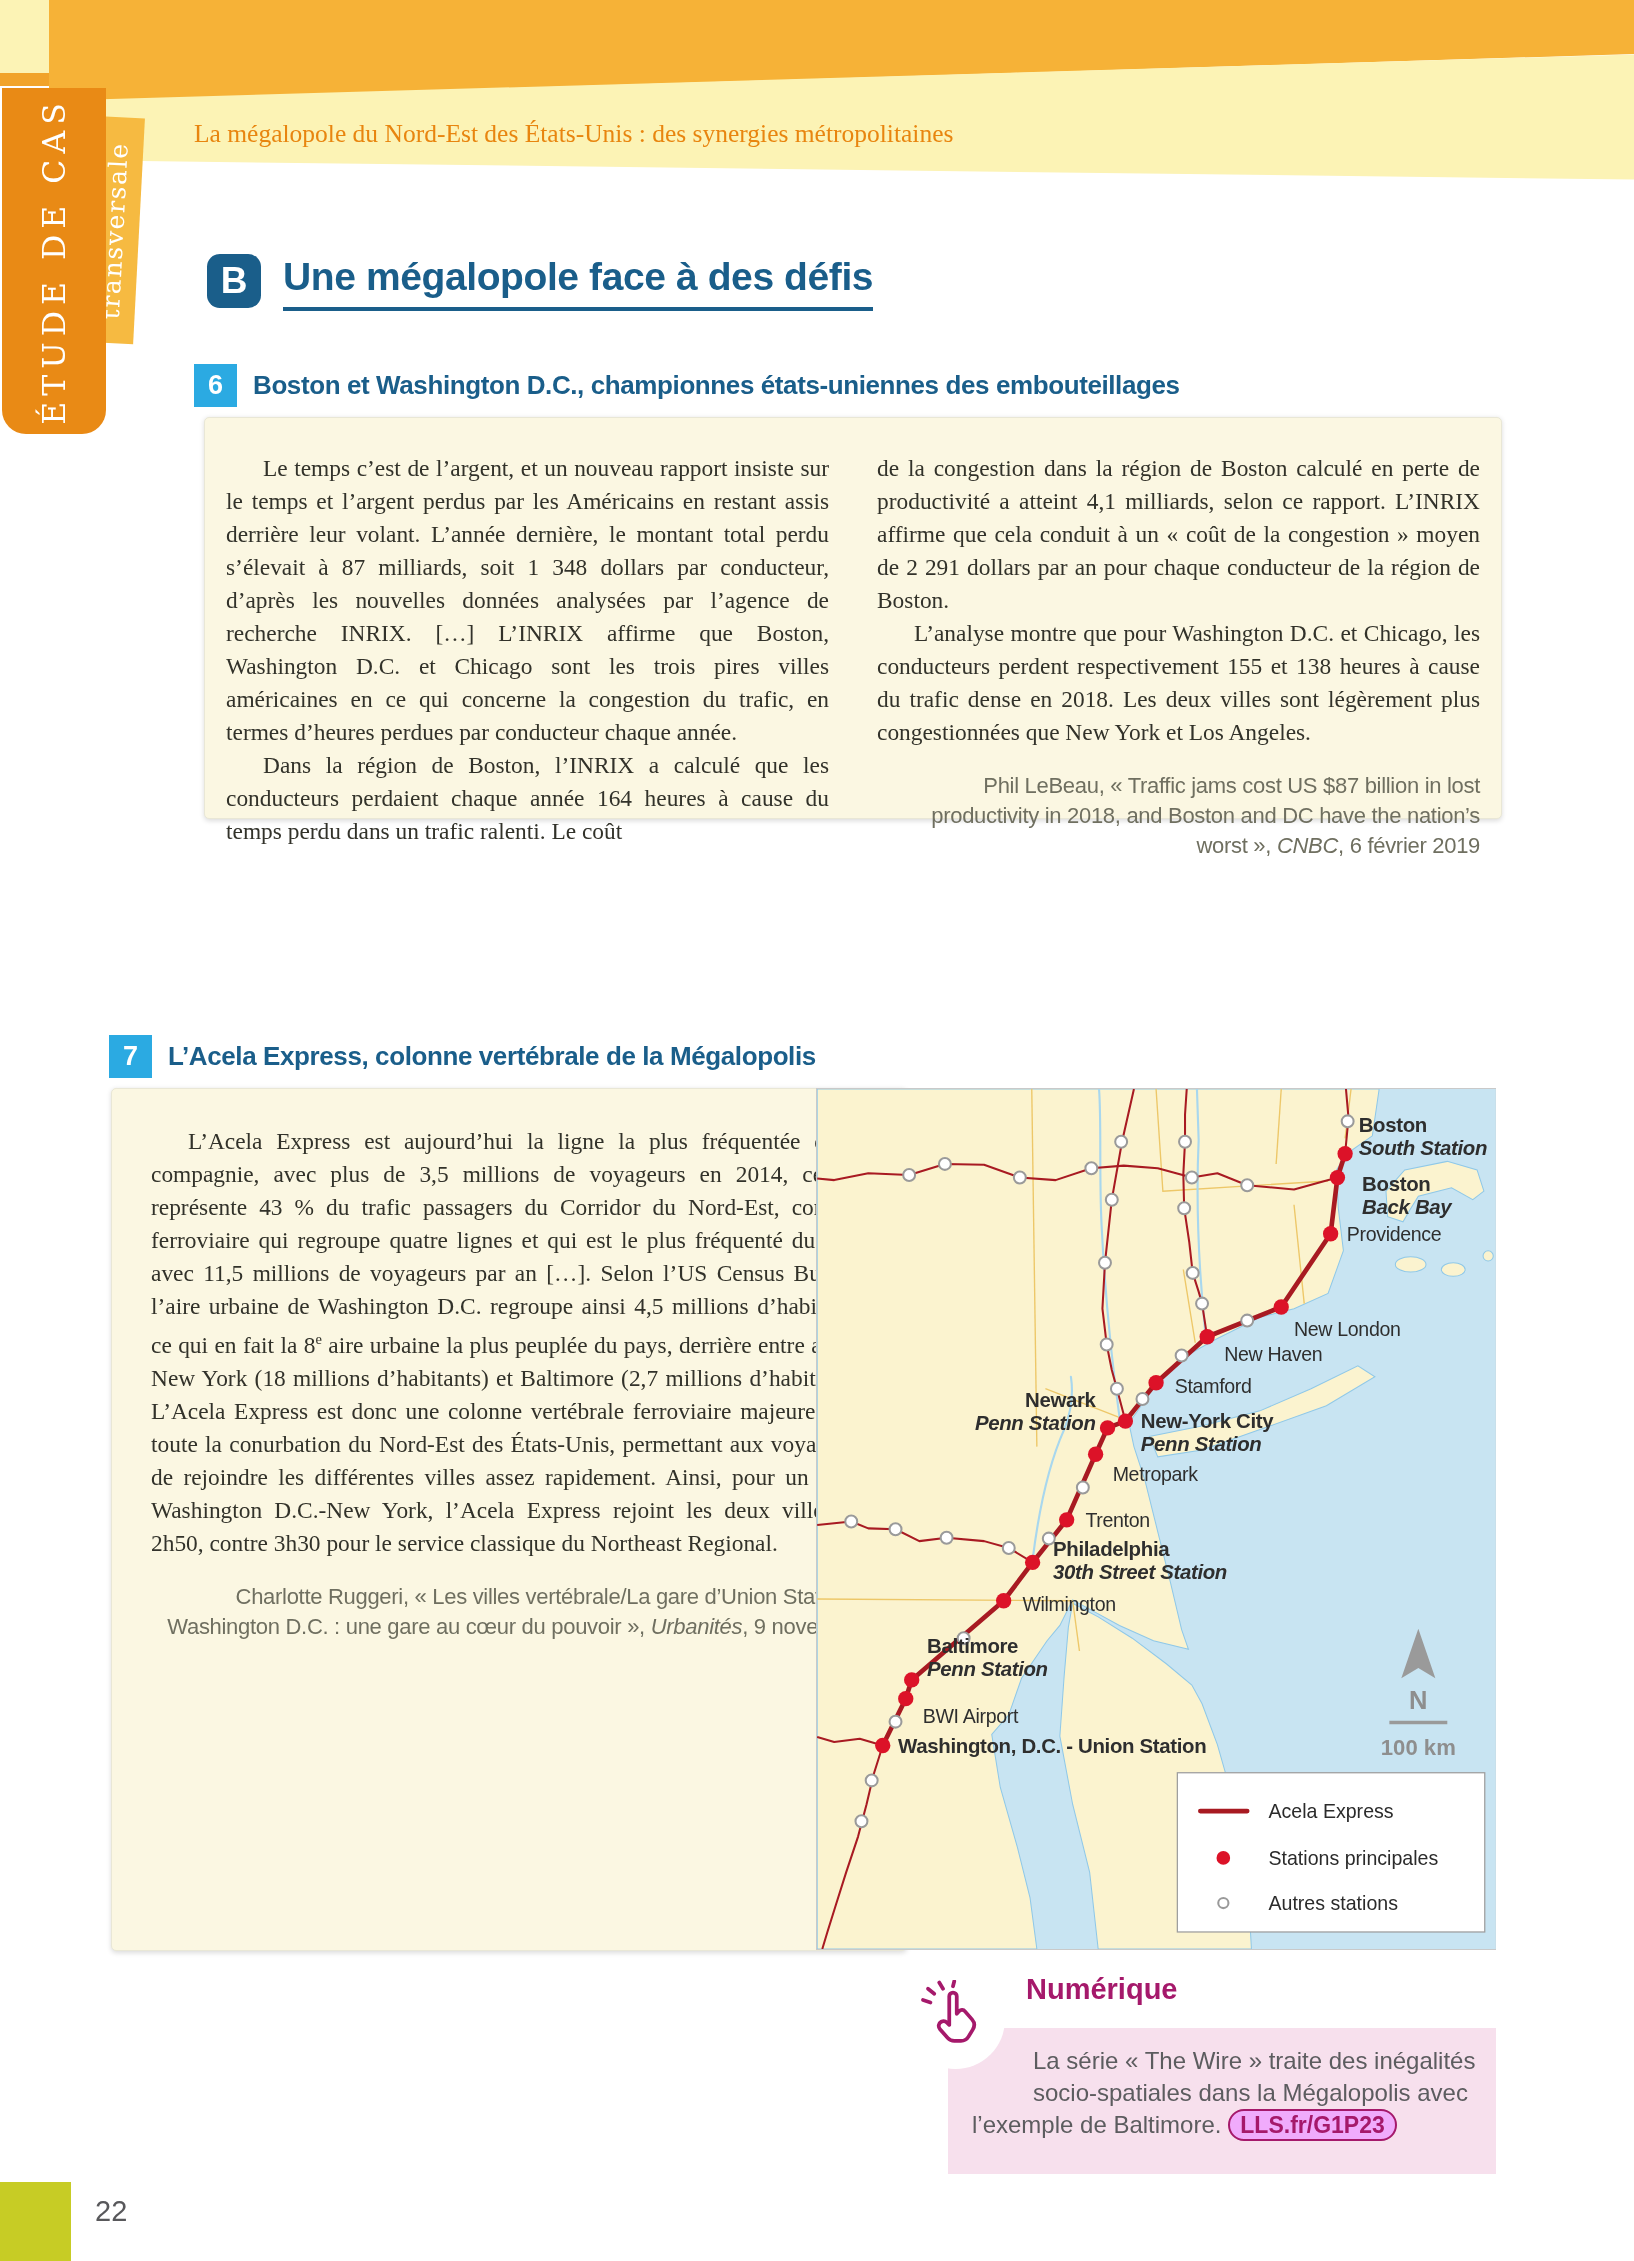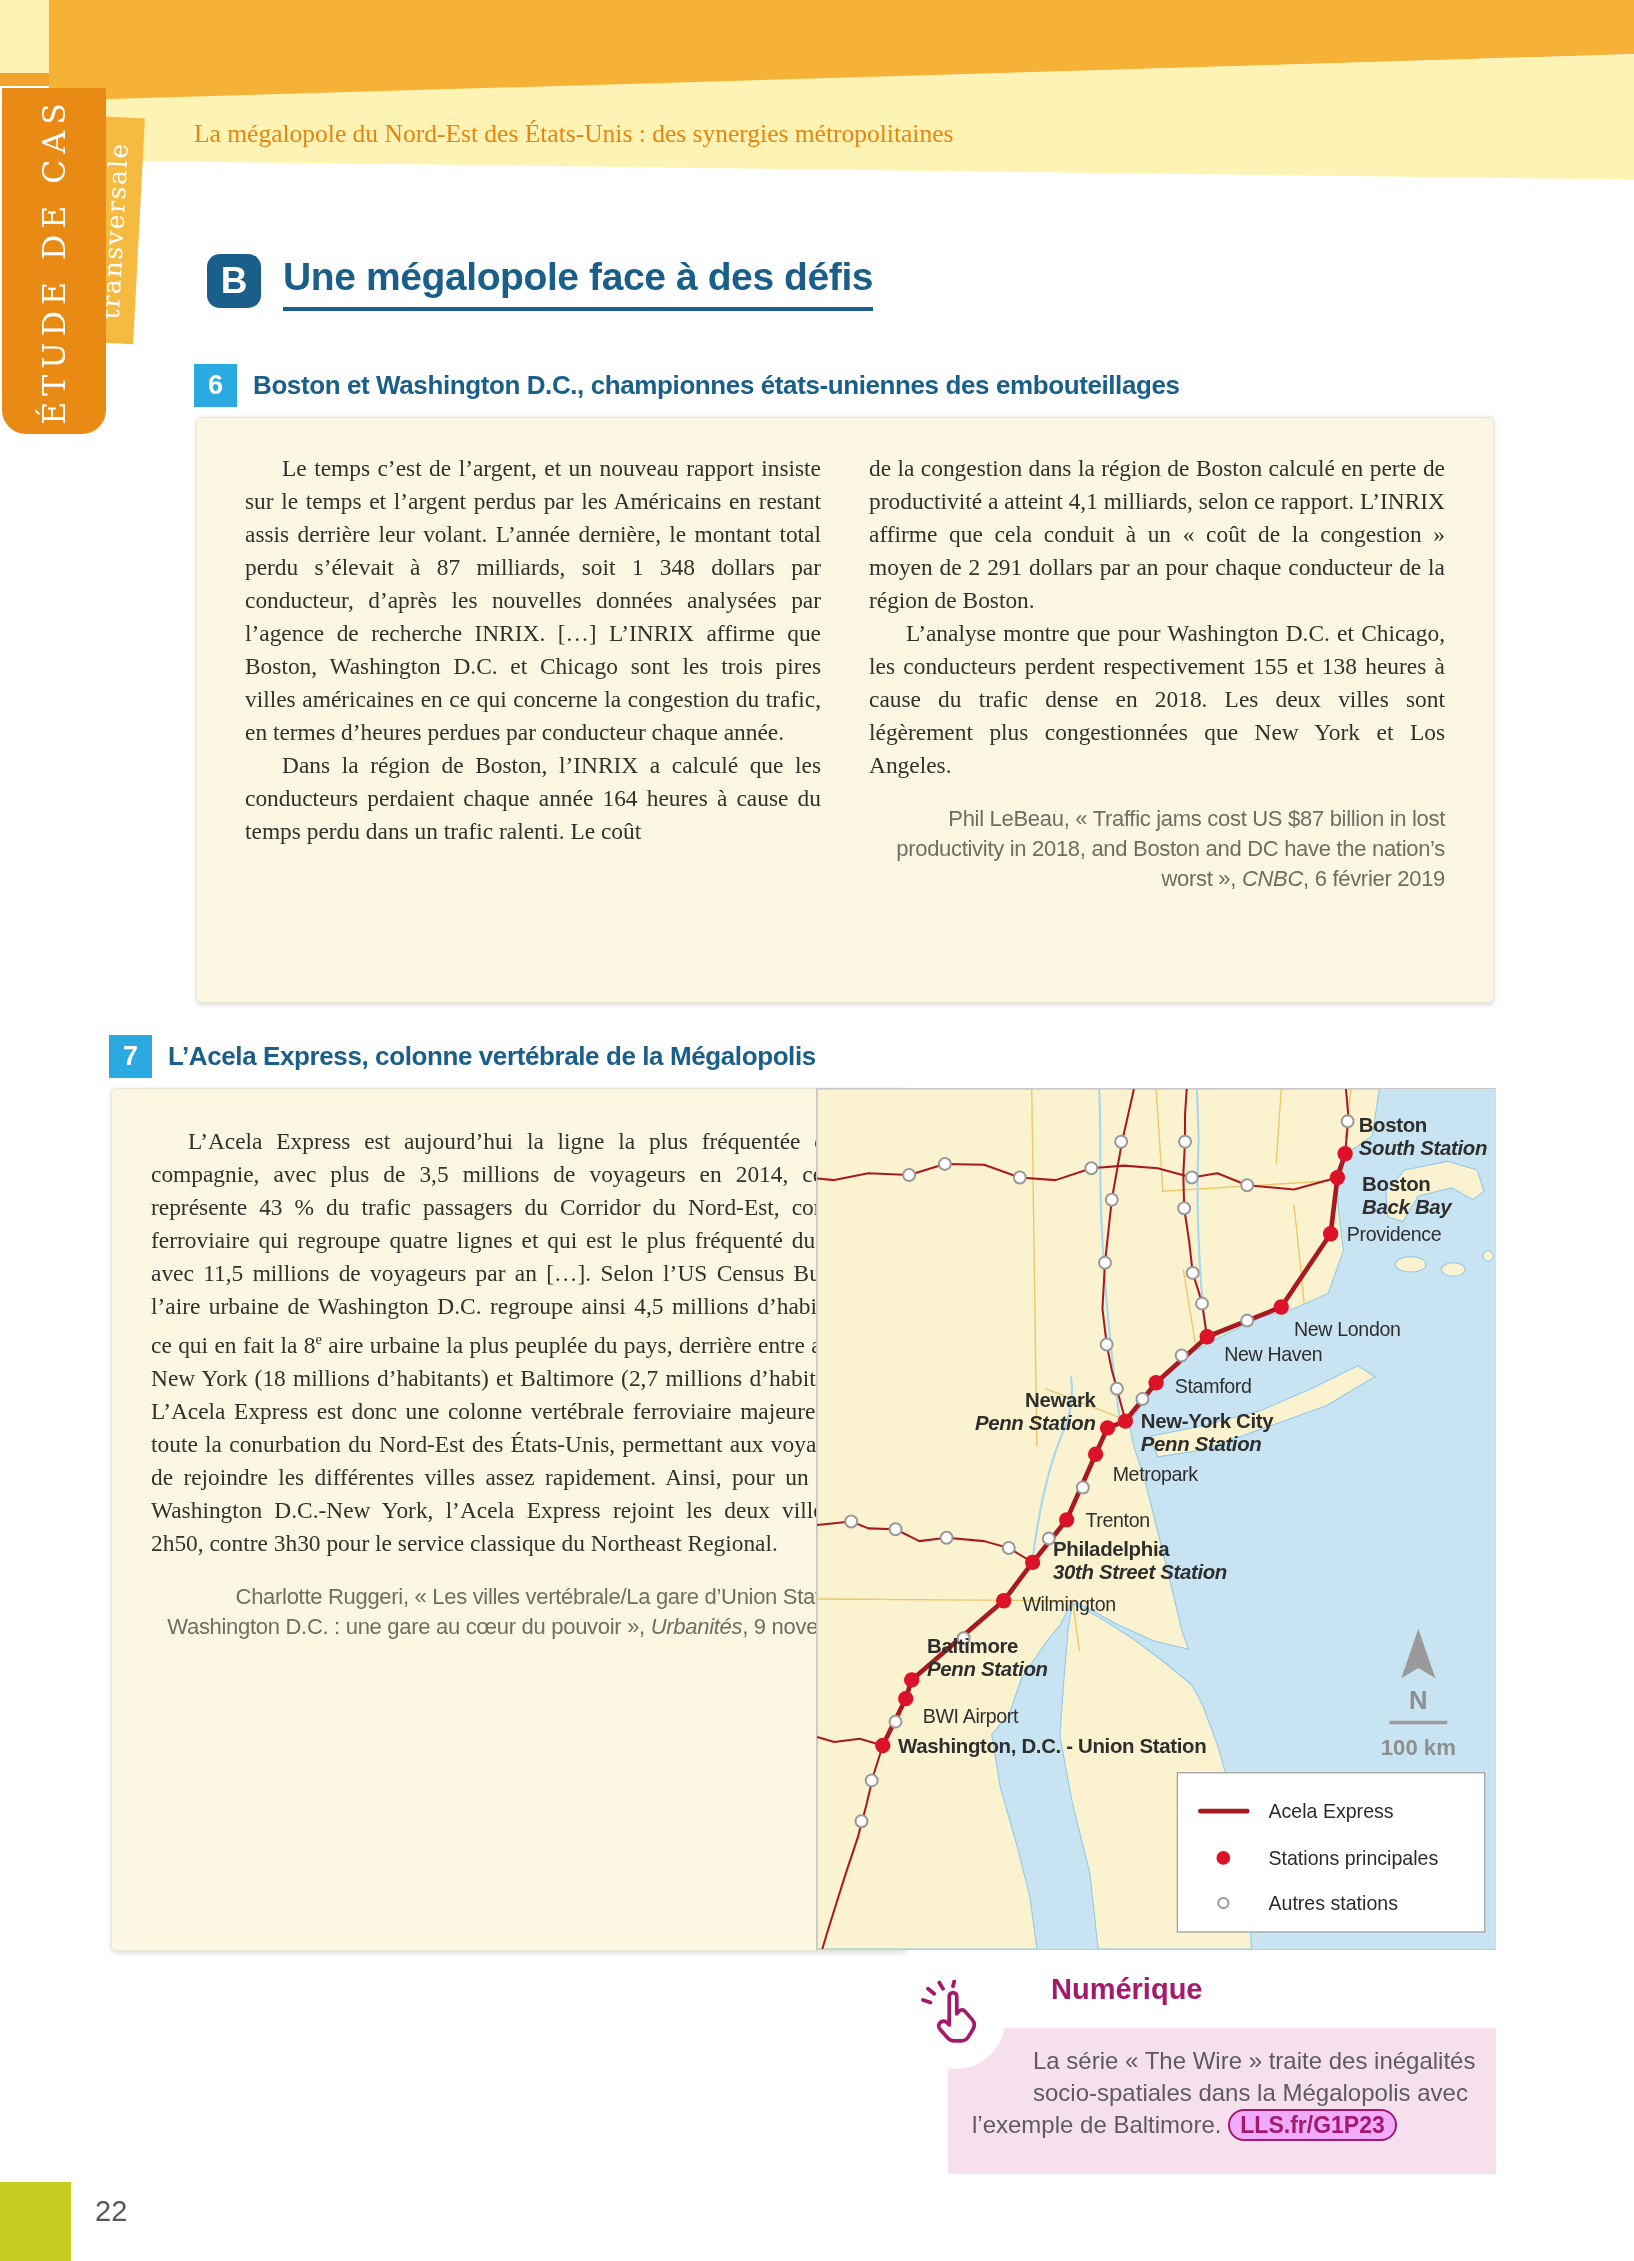--- a/index.html
+++ b/index.html
@@ -44,21 +44,21 @@
     font-weight:bold;font-size:27px;display:flex;align-items:center;justify-content:center;}
   #doc6-badge{left:194px;top:364px;}
   #doc7-badge{left:109px;top:1035px;}
   .doc-title{position:absolute;color:var(--blue);font-weight:bold;font-size:26px;
     letter-spacing:-0.4px;line-height:43px;}
   #doc6-title{left:253px;top:364px;}
   #doc7-title{left:168px;top:1035px;}
   
   .cream-box{position:absolute;background:var(--cream);border:0.9px solid #E9E7D6;
     border-radius:5.1px;box-shadow:0 1.7px 5.1px rgba(0,0,0,.14);box-sizing:border-box;}
-  #doc6-box{left:196px;top:417px;width:1298px;height:586px;padding:34px 48px;
+  #doc6-box{left:204px;top:417px;width:1298px;height:402px;padding:34px 21px;
     display:flex;gap:48px;}
   #doc6-box .col{flex:1;}
   #doc7-box{left:111px;top:1088px;width:796px;height:863px;padding:36px 39px;}
   .bodytext{font-family:"Liberation Serif",serif;font-size:23.4px;line-height:33px;
     color:var(--ink);text-align:justify;margin:0;}
   .indent{text-indent:37px;}
   .cite{margin-top:22px;text-align:right;font-family:"Liberation Sans",sans-serif;
     font-size:22px;line-height:30px;color:var(--cite);letter-spacing:-0.3px;}
   .cite .src{font-style:italic;}
   sup{font-size:0.62em;}
@@ -82,21 +82,21 @@
   .compassN{font-family:"Liberation Sans",sans-serif;font-weight:bold;font-size:30px;
     fill:#8E8E8E;text-anchor:middle;}
   .scalebar{stroke:var(--gray);stroke-width:4;}
   .scalelabel{font-family:"Liberation Sans",sans-serif;font-weight:bold;font-size:26px;
     fill:#8E8E8E;text-anchor:middle;}
   
   #num-circle{position:absolute;left:906px;top:1970px;width:99px;height:99px;
     border-radius:50%;background:#fff;z-index:2;}
   #num-icon{position:absolute;left:918px;top:1980px;z-index:3;}
   #num-title{position:absolute;left:1026px;top:1973px;font-size:29px;font-weight:bold;
-    color:var(--magenta);z-index:2;margin-left:25px;}
+    color:var(--magenta);z-index:2;}
   #num-box{position:absolute;left:948px;top:2028px;width:548px;height:146px;
     background:var(--pink);box-sizing:border-box;padding:17px 20.4px 15.3px 24px;z-index:1;
     font-size:24px;line-height:32px;color:var(--pink_ink);}
   #num-box .notch{float:left;width:61px;height:34px;}
   .lls-pill{display:inline-block;background:#f0abfc;border:2.6px solid var(--magenta);
     border-radius:17px;padding:0 10.2px;color:var(--magenta);font-weight:bold;
     font-size:23px;line-height:28px;}
   
   #green-sq{position:absolute;left:0;top:2182px;width:71px;height:79px;background:var(--green);}
   #page-num{position:absolute;left:95px;top:2195px;font-size:29px;color:var(--pagenum);}

